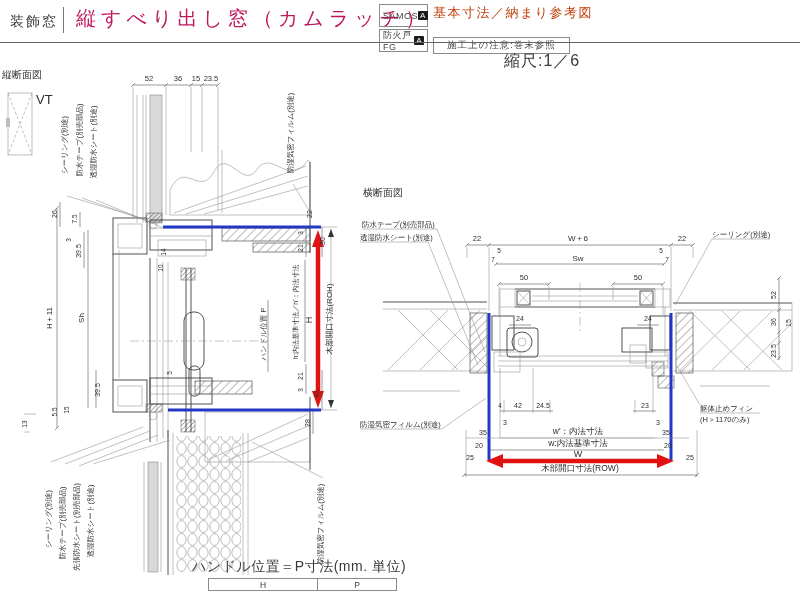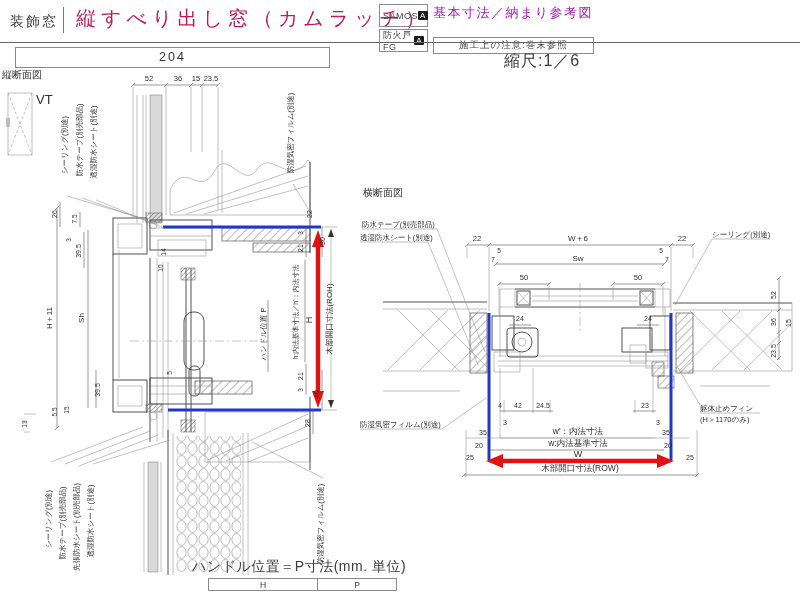--- a/index.html
+++ b/index.html
@@ -7,23 +7,23 @@
         font-family:"Liberation Sans","DejaVu Sans",sans-serif;color:#2e2e2e;}
   
   .cat{position:absolute;left:10px;top:13px;font-size:14px;letter-spacing:2px;color:#3a3a3a;}
   .sep{position:absolute;left:63px;top:7px;height:26px;border-left:1.5px solid #777;}
   .title{position:absolute;left:76px;top:5px;font-size:20px;letter-spacing:5px;color:#be185d;}
   .badges{position:absolute;left:344px;top:4px;width:84px;}
   .badge{border:1px solid #8a8a8a;font-size:9px;letter-spacing:.5px;padding:4px 3px;margin-bottom:2px;
          display:flex;justify-content:space-between;align-items:center;height:13px;color:#444;margin-left:35px;}
   .badge .mark{background:#1b1b1b;color:#fff;font-size:8px;line-height:9px;padding:0 2px;border-radius:1px;}
   .rhead{position:absolute;left:433px;top:4px;}
-  .subtitle{font-size:13px;letter-spacing:1.5px;color:#a21caf;}
+  .subtitle{font-size:13px;letter-spacing:1.5px;color:#c2410c;text-align:right;}
   .notebox{margin-top:15px;border:1px solid #8a8a8a;display:inline-block;font-size:9.5px;
-           letter-spacing:1px;padding:1px 25px;color:#444;}
+           letter-spacing:1px;padding:1px 13px;color:#444;}
   .rule{position:absolute;left:0;top:42px;width:800px;border-top:1.5px solid #666;}
   .codebox{position:absolute;left:15px;top:47px;width:313px;height:19px;border:1px solid #8a8a8a;
            text-align:center;font-size:12.5px;line-height:19px;letter-spacing:2px;color:#333;}
   .scale{position:absolute;left:504px;top:51px;font-size:16px;letter-spacing:1px;color:#3a3a3a;}
   svg{position:absolute;left:0;top:0;}
   
   .ln{stroke:#3f3f3f;stroke-width:.9;fill:none}
   .tn{stroke:#8d8d8d;stroke-width:.55;fill:none}
   .dm{stroke:#555;stroke-width:.6;fill:none}
   .bl{stroke:#2238c4;stroke-width:3;fill:none}
@@ -62,21 +62,20 @@
       <span class="mark">A</span>
     </div>
   </div>
 
   <div class="rhead">
     <div class="subtitle">基本寸法／納まり参考図</div>
     <div class="notebox">施工上の注意:巻末参照</div>
   </div>
 
   <div class="rule"></div>
-  <div class="codebox">204</div>
   <div class="scale">縮尺:1／6</div>
 
   <svg width="800" height="600" viewBox="0 0 800 600">
     <defs>
       <pattern id="h1" width="6" height="6" patternUnits="userSpaceOnUse" patternTransform="rotate(45)">
         <line x1="0" y1="0" x2="0" y2="6" stroke="#787878" stroke-width="1"></line>
       </pattern>
       <pattern id="h2" width="3.2" height="3.2" patternUnits="userSpaceOnUse" patternTransform="rotate(45)">
         <line x1="0" y1="0" x2="0" y2="3.2" stroke="#5f5f5f" stroke-width="1"></line>
       </pattern>

